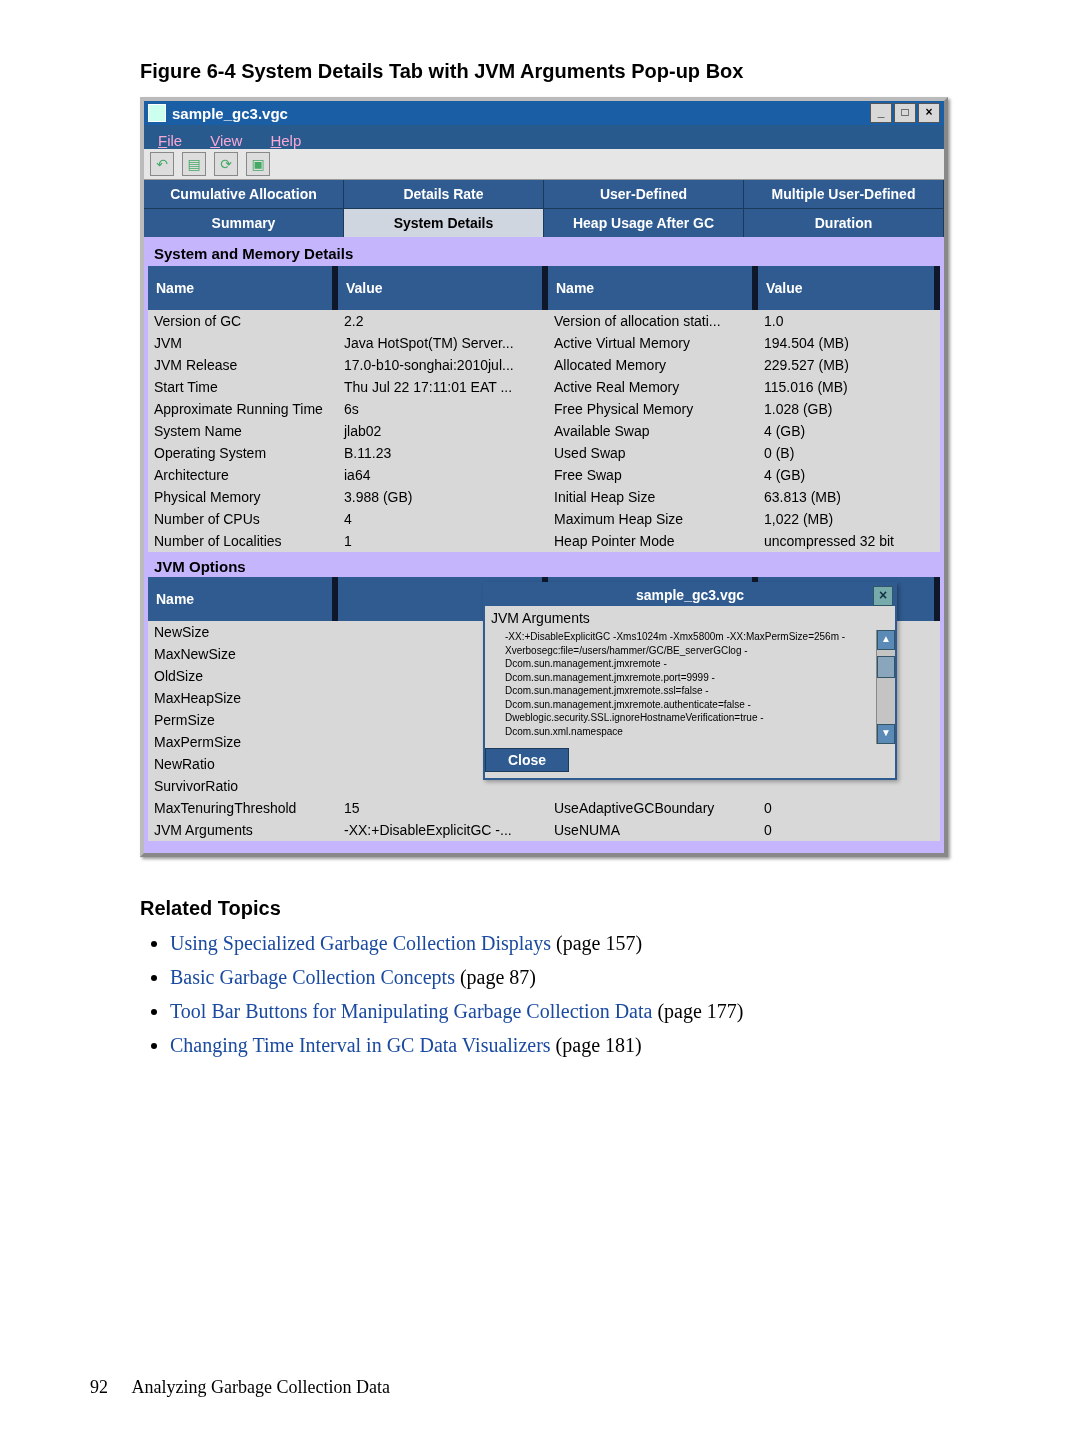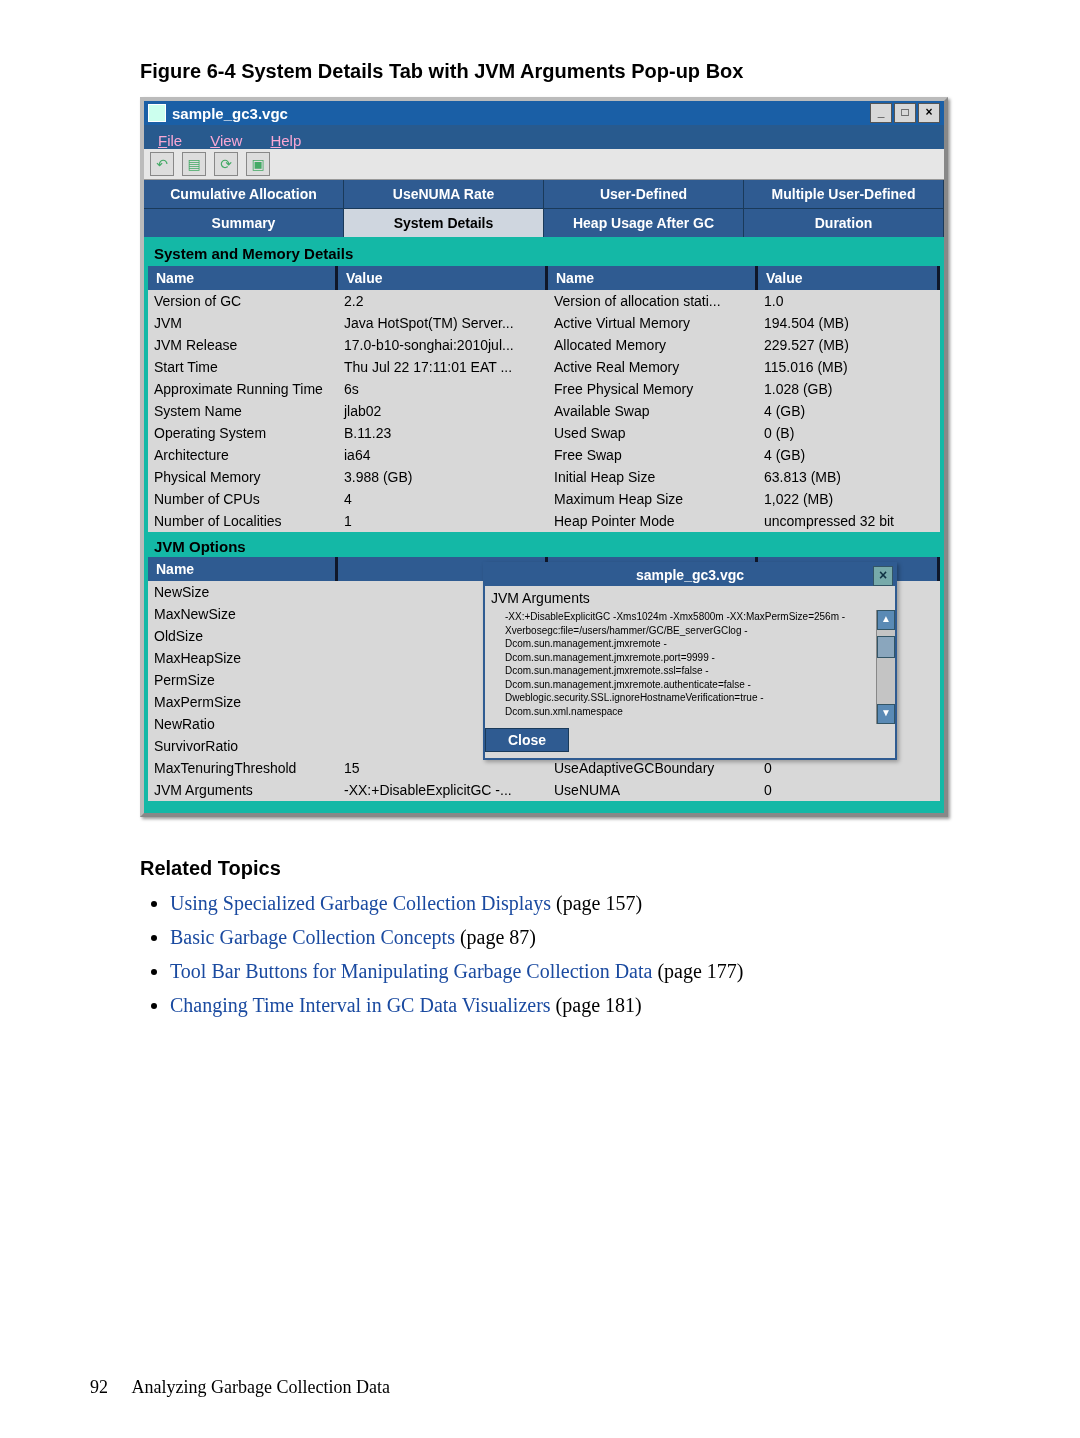--- a/index.html
+++ b/index.html
@@ -13,24 +13,24 @@
   .winbtn{width:20px;height:18px;background:#d8d8d8;border:1px solid #555;margin-left:2px;font-size:12px;line-height:16px;text-align:center;color:#000;}
   .menubar{background:#285a8e;color:#f9a8d4;display:flex;height:24px;align-items:flex-end;font-size:15px;}
   .menuitem{padding:0 14px;}
   .menuitem .ul{text-decoration:underline;}
   .toolbar{background:#e6e6e6;height:30px;display:flex;align-items:center;padding:0 6px;gap:8px;border-bottom:1px solid #999;}
   .toolbtn{width:22px;height:22px;border:1px solid #888;background:#ddd;display:flex;align-items:center;justify-content:center;font-size:14px;color:#4a6;}
   .tabs{display:flex;background:#2f5b91;}
   .tabs.row2{border-top:1px solid #1a3a5a;}
   .tab{flex:1;text-align:center;color:#fff;font-size:14px;font-weight:bold;padding:6px 4px;border-right:1px solid #1a3a5a;background:#2f5b91;cursor:default;}
   .tab.active{background:#cfd6df;color:#000;}
-  .content{background:#14b8a6;padding:2px 4px 12px 4px;}
+  .content{background:#c4b5fd;padding:2px 4px 12px 4px;}
   .section-hdr{font-weight:bold;font-size:15px;padding:6px 6px 4px 6px;}
   .colhdr{display:flex;background:#2f5b91;color:#fff;font-size:14px;font-weight:bold;}
-  .colhdr>div{padding:4px 8px;border-right:3px solid #0f172a;box-sizing:border-box;}
+  .colhdr>div{padding:14px 8px;border-right:6px solid #0f172a;box-sizing:border-box;}
   .c-name{width:190px;}
   .c-val{width:210px;}
   .c-name2{width:210px;}
   .c-val2{flex:1;}
   .rows{background:#d8d8d8;}
   .row{display:flex;font-size:14px;color:#000;}
   .row>div{padding:3px 6px;box-sizing:border-box;white-space:nowrap;overflow:hidden;}
   .row .c-name{width:190px;}
   .row .c-val{width:210px;}
   .row .c-name2{width:210px;}
@@ -83,21 +83,21 @@
 
     <div class="toolbar">
       <div class="toolbtn">↶</div>
       <div class="toolbtn">▤</div>
       <div class="toolbtn">⟳</div>
       <div class="toolbtn">▣</div>
     </div>
 
     <div class="tabs">
       <div class="tab">Cumulative Allocation</div>
-      <div class="tab">UseNUMA Rate</div>
+      <div class="tab">Details Rate</div>
       <div class="tab">User-Defined</div>
       <div class="tab">Multiple User-Defined</div>
     </div>
 
     <div class="tabs row2">
       <div class="tab">Summary</div>
       <div class="tab active">System Details</div>
       <div class="tab">Heap Usage After GC</div>
       <div class="tab">Duration</div>
     </div>

